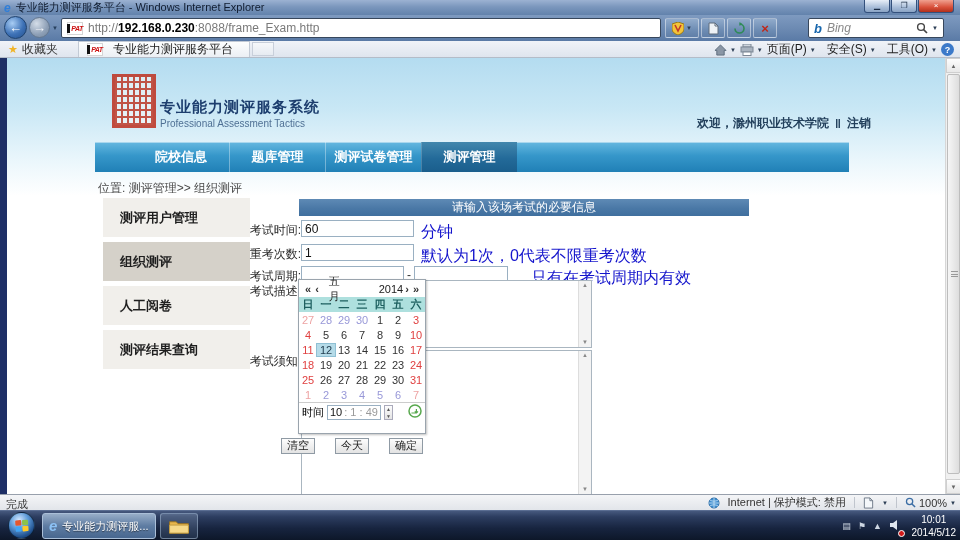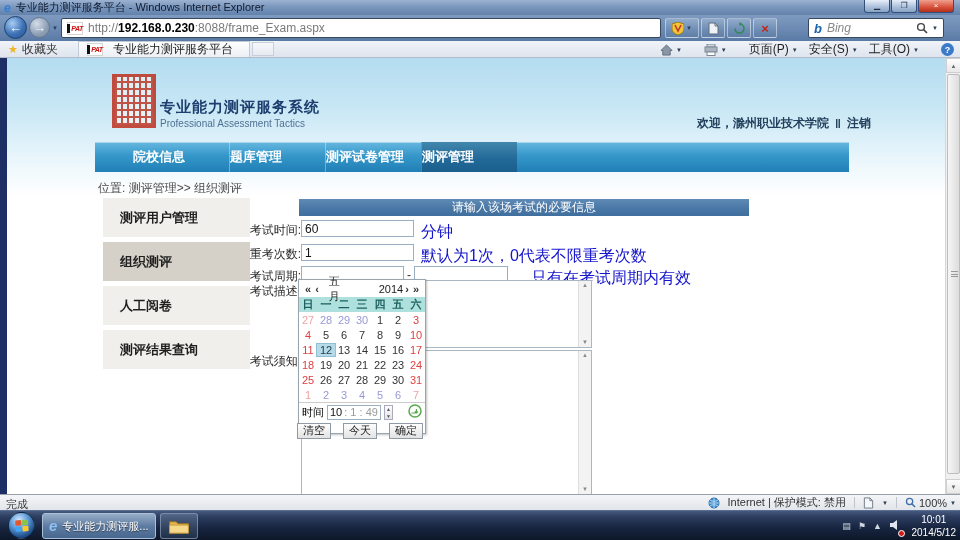--- a/index.html
+++ b/index.html
@@ -33,36 +33,36 @@
   .searchbox{position:absolute;left:808px;top:3px;width:136px;height:20px;background:#fff;border:1px solid #37475c;border-radius:2px;display:flex;align-items:center;padding:0 5px;}
   .bing-b{font-weight:bold;font-style:italic;font-size:13px;color:#1766ad;}
   .search-text{flex:1;margin-left:5px;font-size:12px;font-style:italic;color:#8a8a8a;}
 
   
   .favbar{position:absolute;left:0;top:41px;width:960px;height:17px;background:linear-gradient(#f0f3f8,#dfe5ee);border-bottom:1px solid #b4bcc8;display:flex;align-items:center;}
   .favbtn{display:flex;align-items:center;gap:4px;padding:0 8px;font-size:12px;color:#333;height:15px;}
   .star{color:#f0b428;font-size:11px;}
   .favtab{display:flex;align-items:center;gap:5px;height:16px;margin-left:12px;padding:0 8px;width:172px;background:linear-gradient(#fdfefe,#ebeff4);border:1px solid #c2cad5;border-bottom:none;font-size:12px;color:#222;}
   .tabstub{width:22px;height:14px;margin-left:2px;background:linear-gradient(#f6f8fb,#e6ebf1);border:1px solid #c8cfda;}
-  .cmds{position:absolute;right:6px;top:1px;height:15px;display:flex;align-items:center;gap:22px;font-size:12px;color:#1d1d1d;}
+  .cmds{position:absolute;right:6px;top:1px;height:15px;display:flex;align-items:center;gap:4px;font-size:12px;color:#1d1d1d;}
   .cmditem{display:flex;align-items:center;gap:3px;}
   .helpico{width:13px;height:13px;border-radius:50%;background:#3b79c9;color:#fff;font-size:9px;font-weight:bold;display:flex;align-items:center;justify-content:center;}
 
   
   .page{position:absolute;left:0;top:58px;width:960px;height:436px;background:#1e2f66;}
   .content{position:absolute;left:7px;top:0;width:938px;height:436px;background:linear-gradient(180deg,#b4dcf0 0px,#c8e7f5 50px,#ecf7fc 105px,#ffffff 138px);}
 
   .seal{position:absolute;left:105px;top:16px;width:44px;height:54px;border:3px solid #bf3a2b;background-color:rgba(255,252,248,0.55);background-image:repeating-linear-gradient(90deg,#c04434 0 2px,rgba(0,0,0,0) 2px 6px),repeating-linear-gradient(0deg,#c04434 0 2px,rgba(0,0,0,0) 2px 7px);opacity:0.9;}
   .logo-title{position:absolute;left:153px;top:40px;font-size:15px;font-weight:bold;color:#1d3e6e;letter-spacing:1px;}
   .logo-sub{position:absolute;left:153px;top:60px;font-size:10px;color:#4f7094;}
   .welcome{position:absolute;left:690px;top:57px;font-size:12px;font-weight:bold;color:#23405c;display:flex;gap:6px;align-items:center;}
   .logout{color:#23405c;cursor:pointer;}
 
   .mainnav{position:absolute;left:88px;top:84px;width:754px;height:30px;background:linear-gradient(180deg,#66b8e0 0%,#3697ca 45%,#2080b6 100%);display:flex;padding-left:38px;box-shadow:inset 0 1px 0 rgba(255,255,255,0.45);}
-  .tab{width:96px;height:30px;line-height:30px;font-size:13px;font-weight:bold;color:#fff;position:relative;}
+  .tab{width:96px;height:30px;line-height:30px;text-align:center;font-size:13px;font-weight:bold;color:#fff;position:relative;}
   .tab + .tab{border-left:1px solid rgba(255,255,255,0.35);}
   .tab.active{background:linear-gradient(180deg,#4287ad 0%,#236a99 55%,#1a5e8c 100%);border-left:1px solid rgba(255,255,255,0.2);}
 
   .breadcrumb{position:absolute;left:91px;top:122px;font-size:12px;color:#4a4a4a;}
 
   .sidebar{position:absolute;left:96px;top:140px;width:147px;}
   .side-item{height:39px;margin-bottom:5px;background:#f1efeb;display:flex;align-items:center;padding-left:17px;font-size:13px;font-weight:bold;color:#1f1f1f;cursor:pointer;}
   .side-item.active{background:#d5d1c9;}
 
   
@@ -89,21 +89,21 @@
   .cell.om{color:#9898d8;}
   .cell.ow{color:#eda3a3;}
   .cell.sel{background:#b5dbe8;color:#1f3b4d;outline:1px solid #8fc0d4;}
   .cal-time{height:19px;display:flex;align-items:center;padding:0 3px;border-top:1px solid #ccc;gap:3px;}
   .timefield{display:flex;align-items:center;border:1px solid #9ab0c2;height:15px;padding:0 2px;background:#fff;}
   .timefield .hh{color:#111;}
   .timefield .rest{color:#999;margin-left:2px;}
   .spin{display:flex;flex-direction:column;border:1px solid #aab;height:15px;width:9px;align-items:center;justify-content:space-between;background:linear-gradient(#fcfcfc,#e4e4e4);}
   .spin span{font-size:5px;line-height:6px;color:#555;}
   .goicon{margin-left:auto;}
-  .cal-btns{height:19px;display:flex;justify-content:flex-end;align-items:center;gap:12px;padding:0 2px;}
+  .cal-btns{height:19px;display:flex;justify-content:flex-end;align-items:center;gap:20px;padding:0 2px;margin-top:15px;}
   .cbtn{min-width:34px;height:16px;font-size:11px;background:linear-gradient(#fdfdfd,#e3e3e3);border:1px solid #8f9aa4;display:flex;align-items:center;justify-content:center;color:#222;cursor:pointer;}
 
   
   .vscroll{position:absolute;right:0;top:0;width:15px;height:436px;background:#f0f0f0;border-left:1px solid #d7d7d7;}
   .sarrow{position:absolute;left:0;width:15px;height:15px;background:linear-gradient(#fdfdfd,#e8e8e8);border:1px solid #cfcfcf;display:flex;align-items:center;justify-content:center;font-size:6px;color:#666;}
   .sarrow.up{top:0;}
   .sarrow.down{bottom:0;}
   .sthumb{position:absolute;left:1px;top:16px;width:13px;height:400px;background:linear-gradient(90deg,#f6f6f6,#dddddd);border:1px solid #bdbdbd;border-radius:2px;}
   .sgrip{position:absolute;left:3px;top:196px;width:7px;height:6px;border-top:1px solid #999;border-bottom:1px solid #999;}
   .sgrip:before{content:"";position:absolute;left:0;top:2px;width:7px;height:1px;background:#999;}
@@ -146,21 +146,21 @@
 
   <div class="navrow">
     <div class="circbtn back">←</div>
     <div class="circbtn fwd">→</div>
     <span class="navdrop">▼</span>
     <div class="addressbar">
       <span class="pat">
           <b>PAT</b>
         </span>
       <span>
-        <span class="url-dim">http://</span><span class="url-host">192.168.0.230</span><span class="url-dim">:8088/frame_Exam.aspx</span>
+        <span class="url-dim">http://</span><span class="url-host">192.168.0.230</span><span class="url-dim">:8088/frame_Exam.http</span>
       </span>
     </div>
     <div class="abtools">
       <div class="tbtn wide">
         <svg width="12" height="13" viewBox="0 0 12 13">
             <path d="M6 0 L12 2 V7 C12 10 9 12 6 13 C3 12 0 10 0 7 V2 Z" fill="#f3c43a" stroke="#9a7a18"></path>
             <path d="M3 3 L6 9 L9 3" fill="none" stroke="#c0392b" stroke-width="1.6"></path>
           </svg>
         <span class="caret">▼</span>
       </div>

